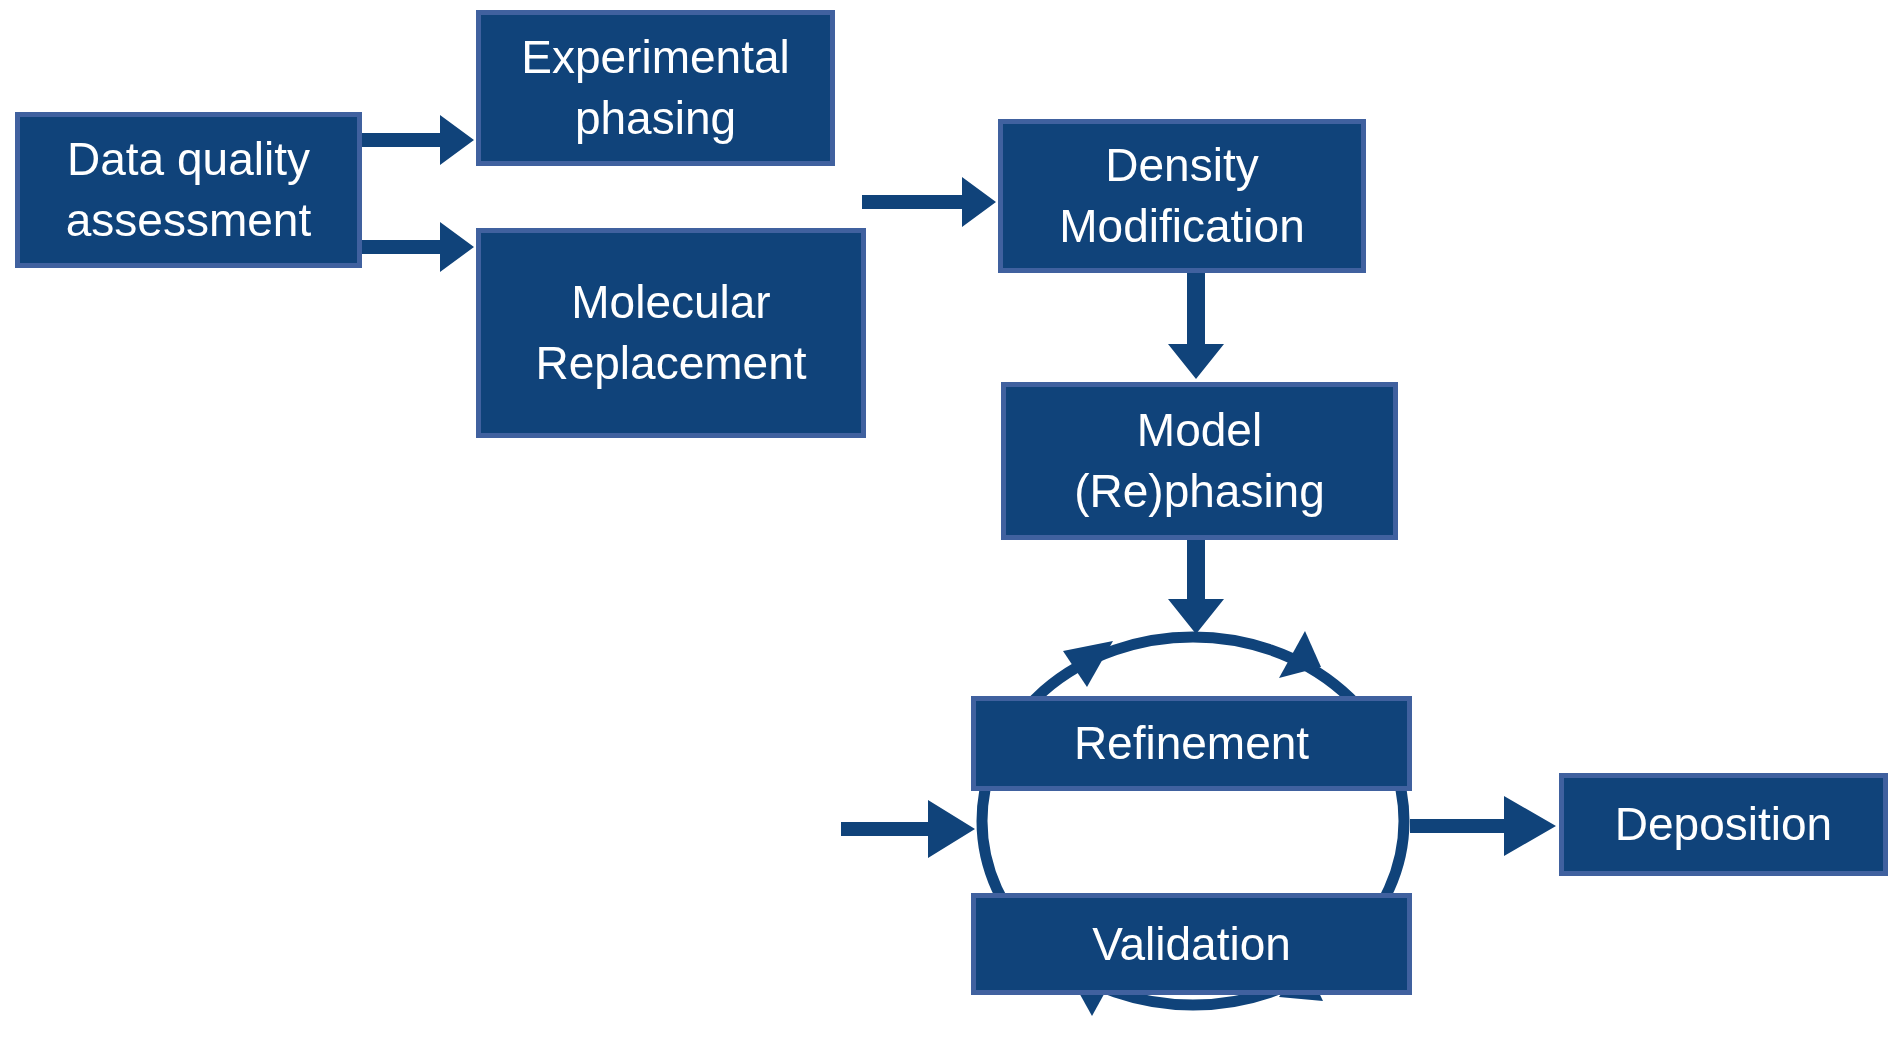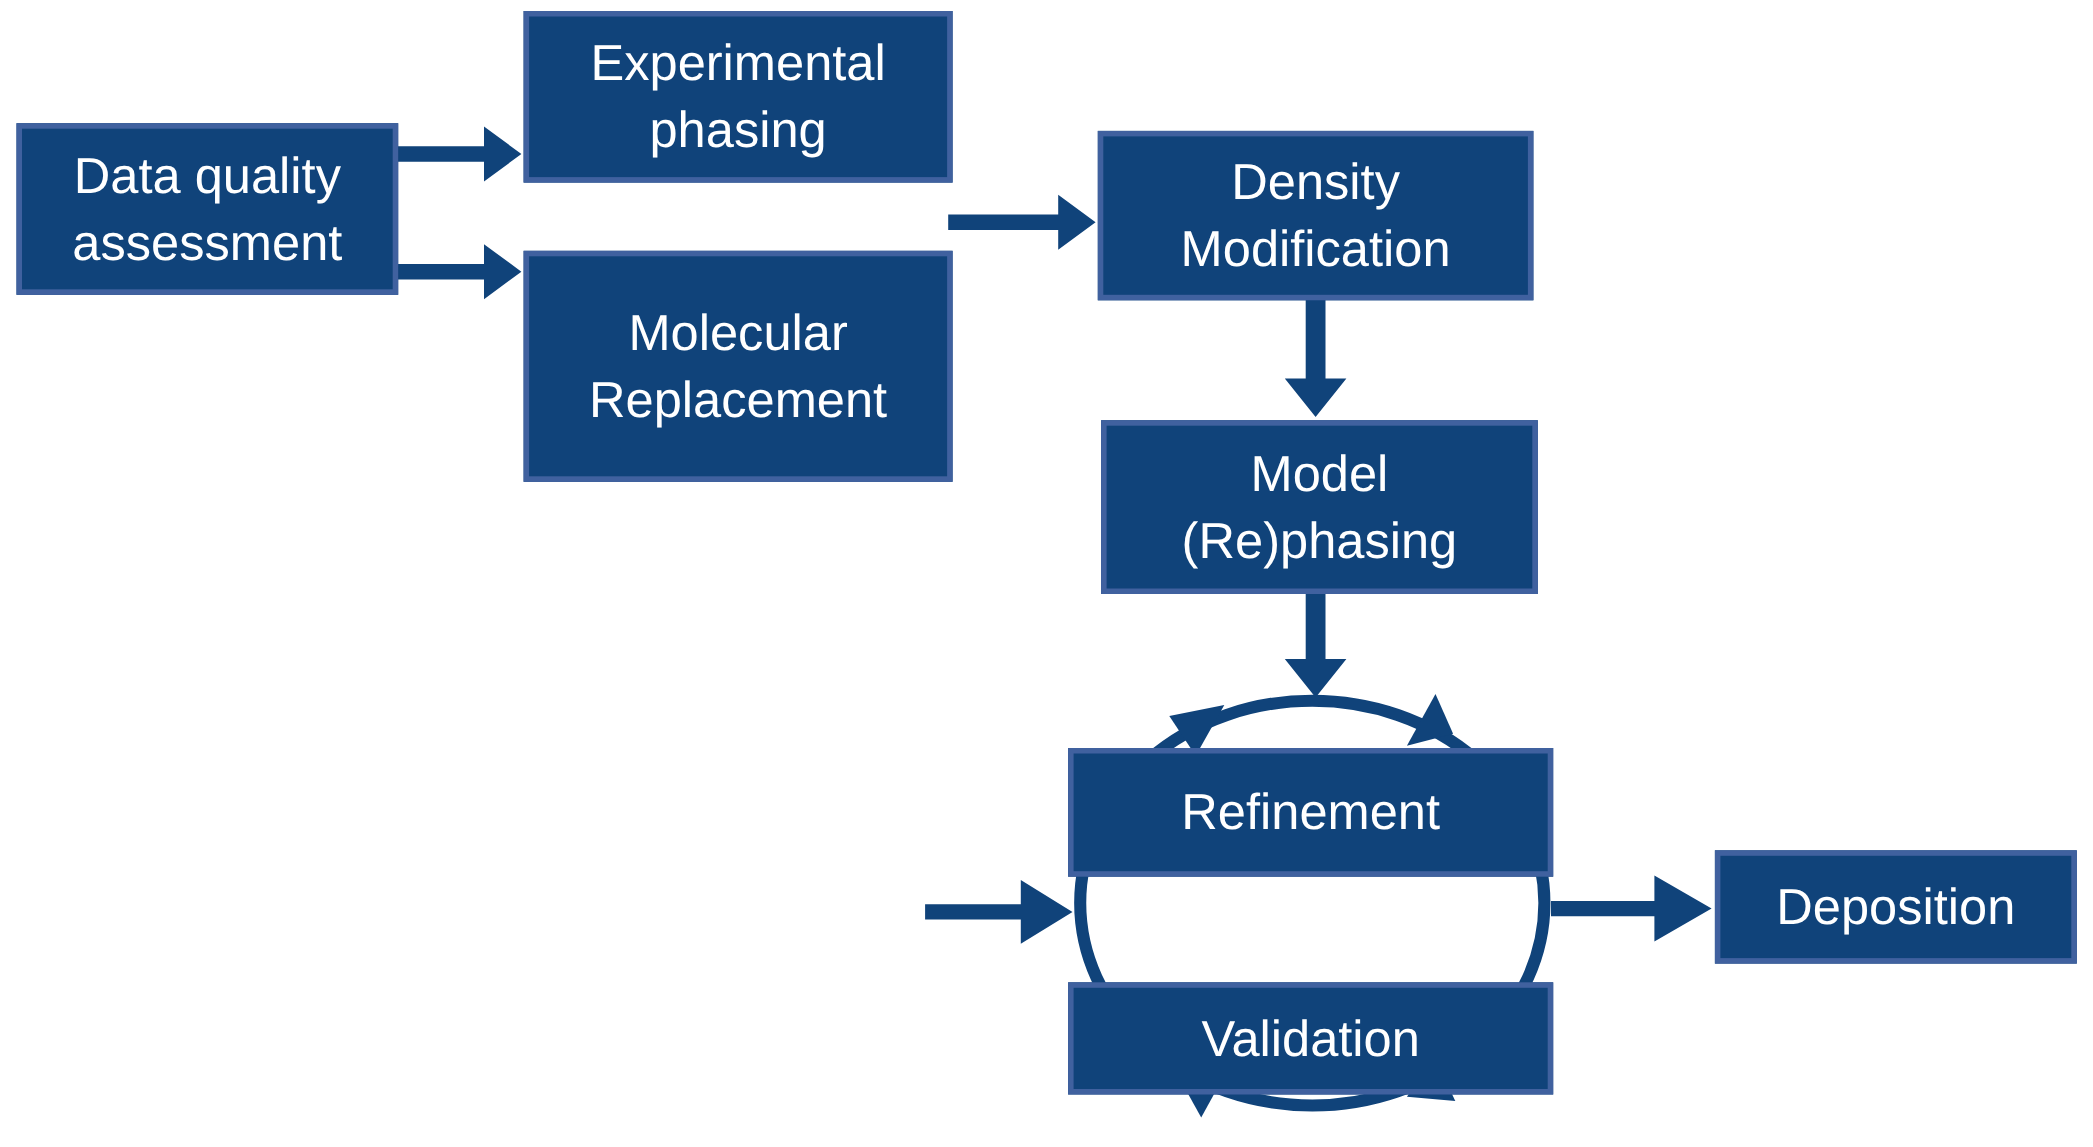--- a/index.html
+++ b/index.html
@@ -31,25 +31,25 @@
     color: var(--text);
     display: flex;
     align-items: center;
     justify-content: center;
     text-align: center;
     font-size: 46px;
     line-height: 1.32;
     padding: 0 10px;
   }
   .n-data-quality   { left: 15px;   top: 112px; width: 347px; height: 156px; }
-  .n-exp-phasing    { left: 476px;  top: 10px;  width: 390px; height: 156px; }
+  .n-exp-phasing    { left: 476px;  top: 10px;  width: 359px; height: 156px; }
   .n-mol-replace    { left: 476px;  top: 228px; width: 390px; height: 210px; }
-  .n-density-mod    { left: 998px;  top: 119px; width: 396px; height: 154px; }
+  .n-density-mod    { left: 998px;  top: 119px; width: 368px; height: 154px; }
   .n-model-rebuild  { left: 1001px; top: 382px; width: 397px; height: 158px; }
-  .n-refinement     { left: 971px;  top: 680px; width: 441px; height: 117px; }
+  .n-refinement     { left: 971px;  top: 696px; width: 441px; height: 95px; }
   .n-validation     { left: 971px;  top: 893px; width: 441px; height: 102px; }
   .n-ligand-fitting { left: 474px;  top: 777px; width: 369px; height: 103px; }
   .n-deposition     { left: 1559px; top: 773px; width: 329px; height: 103px; }
   .arrow  { fill: var(--arrow); stroke: none; }
   .ring   { fill: none; stroke: var(--arrow); stroke-width: 11; }
 </style>
 </head>
 <body>
 
 <div class="canvas">

